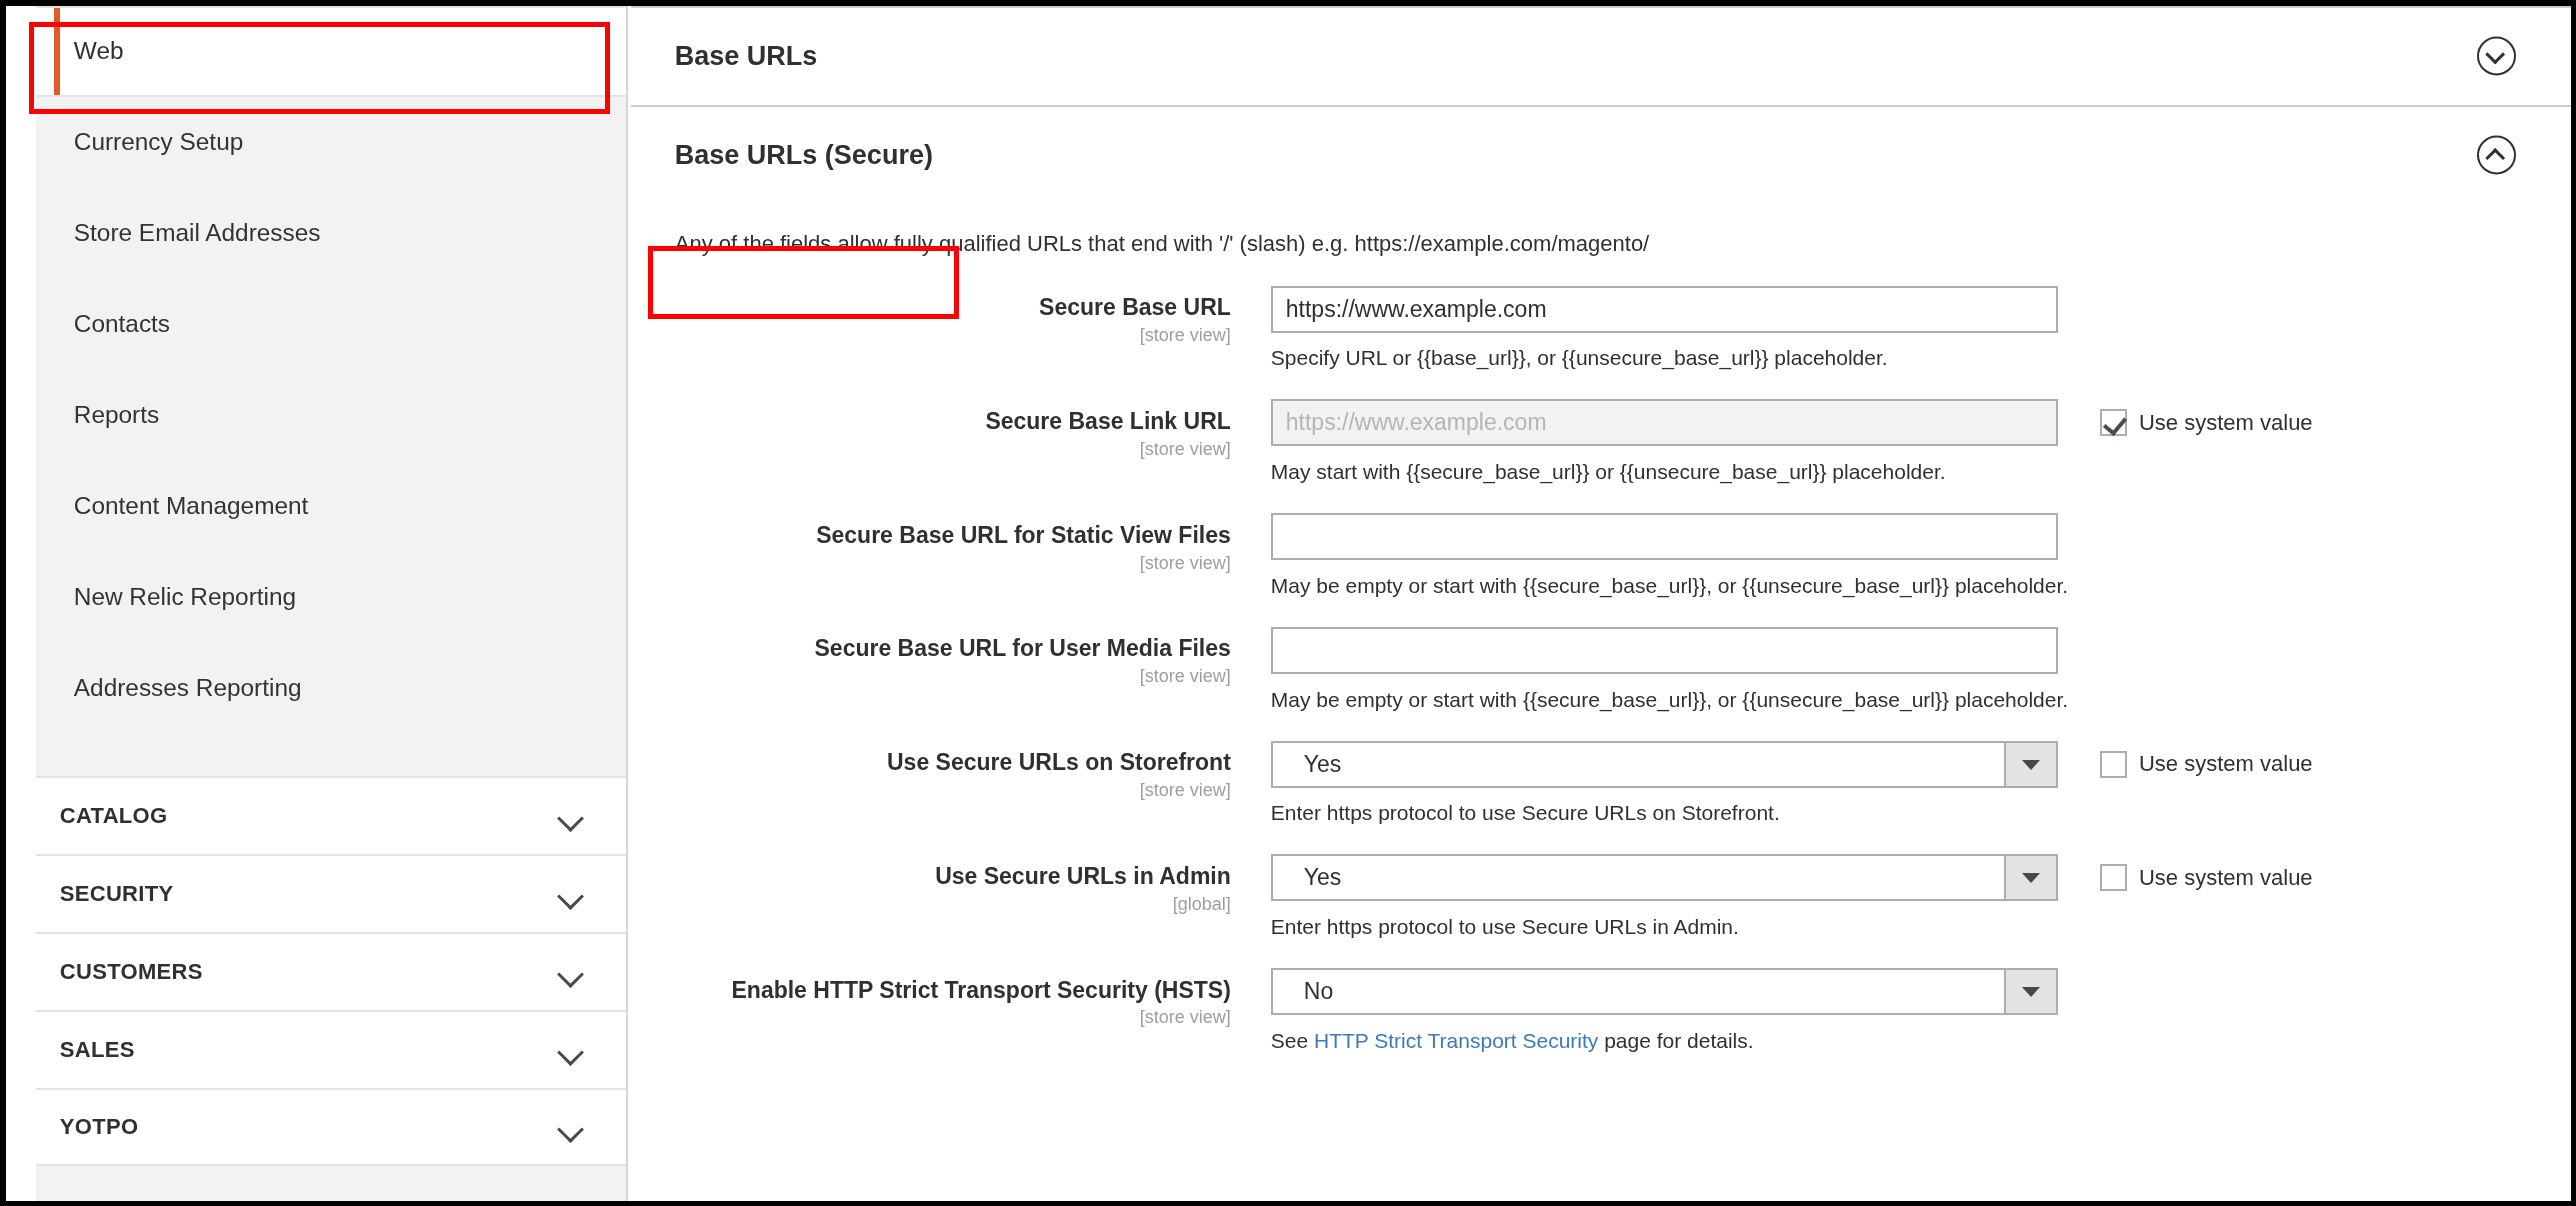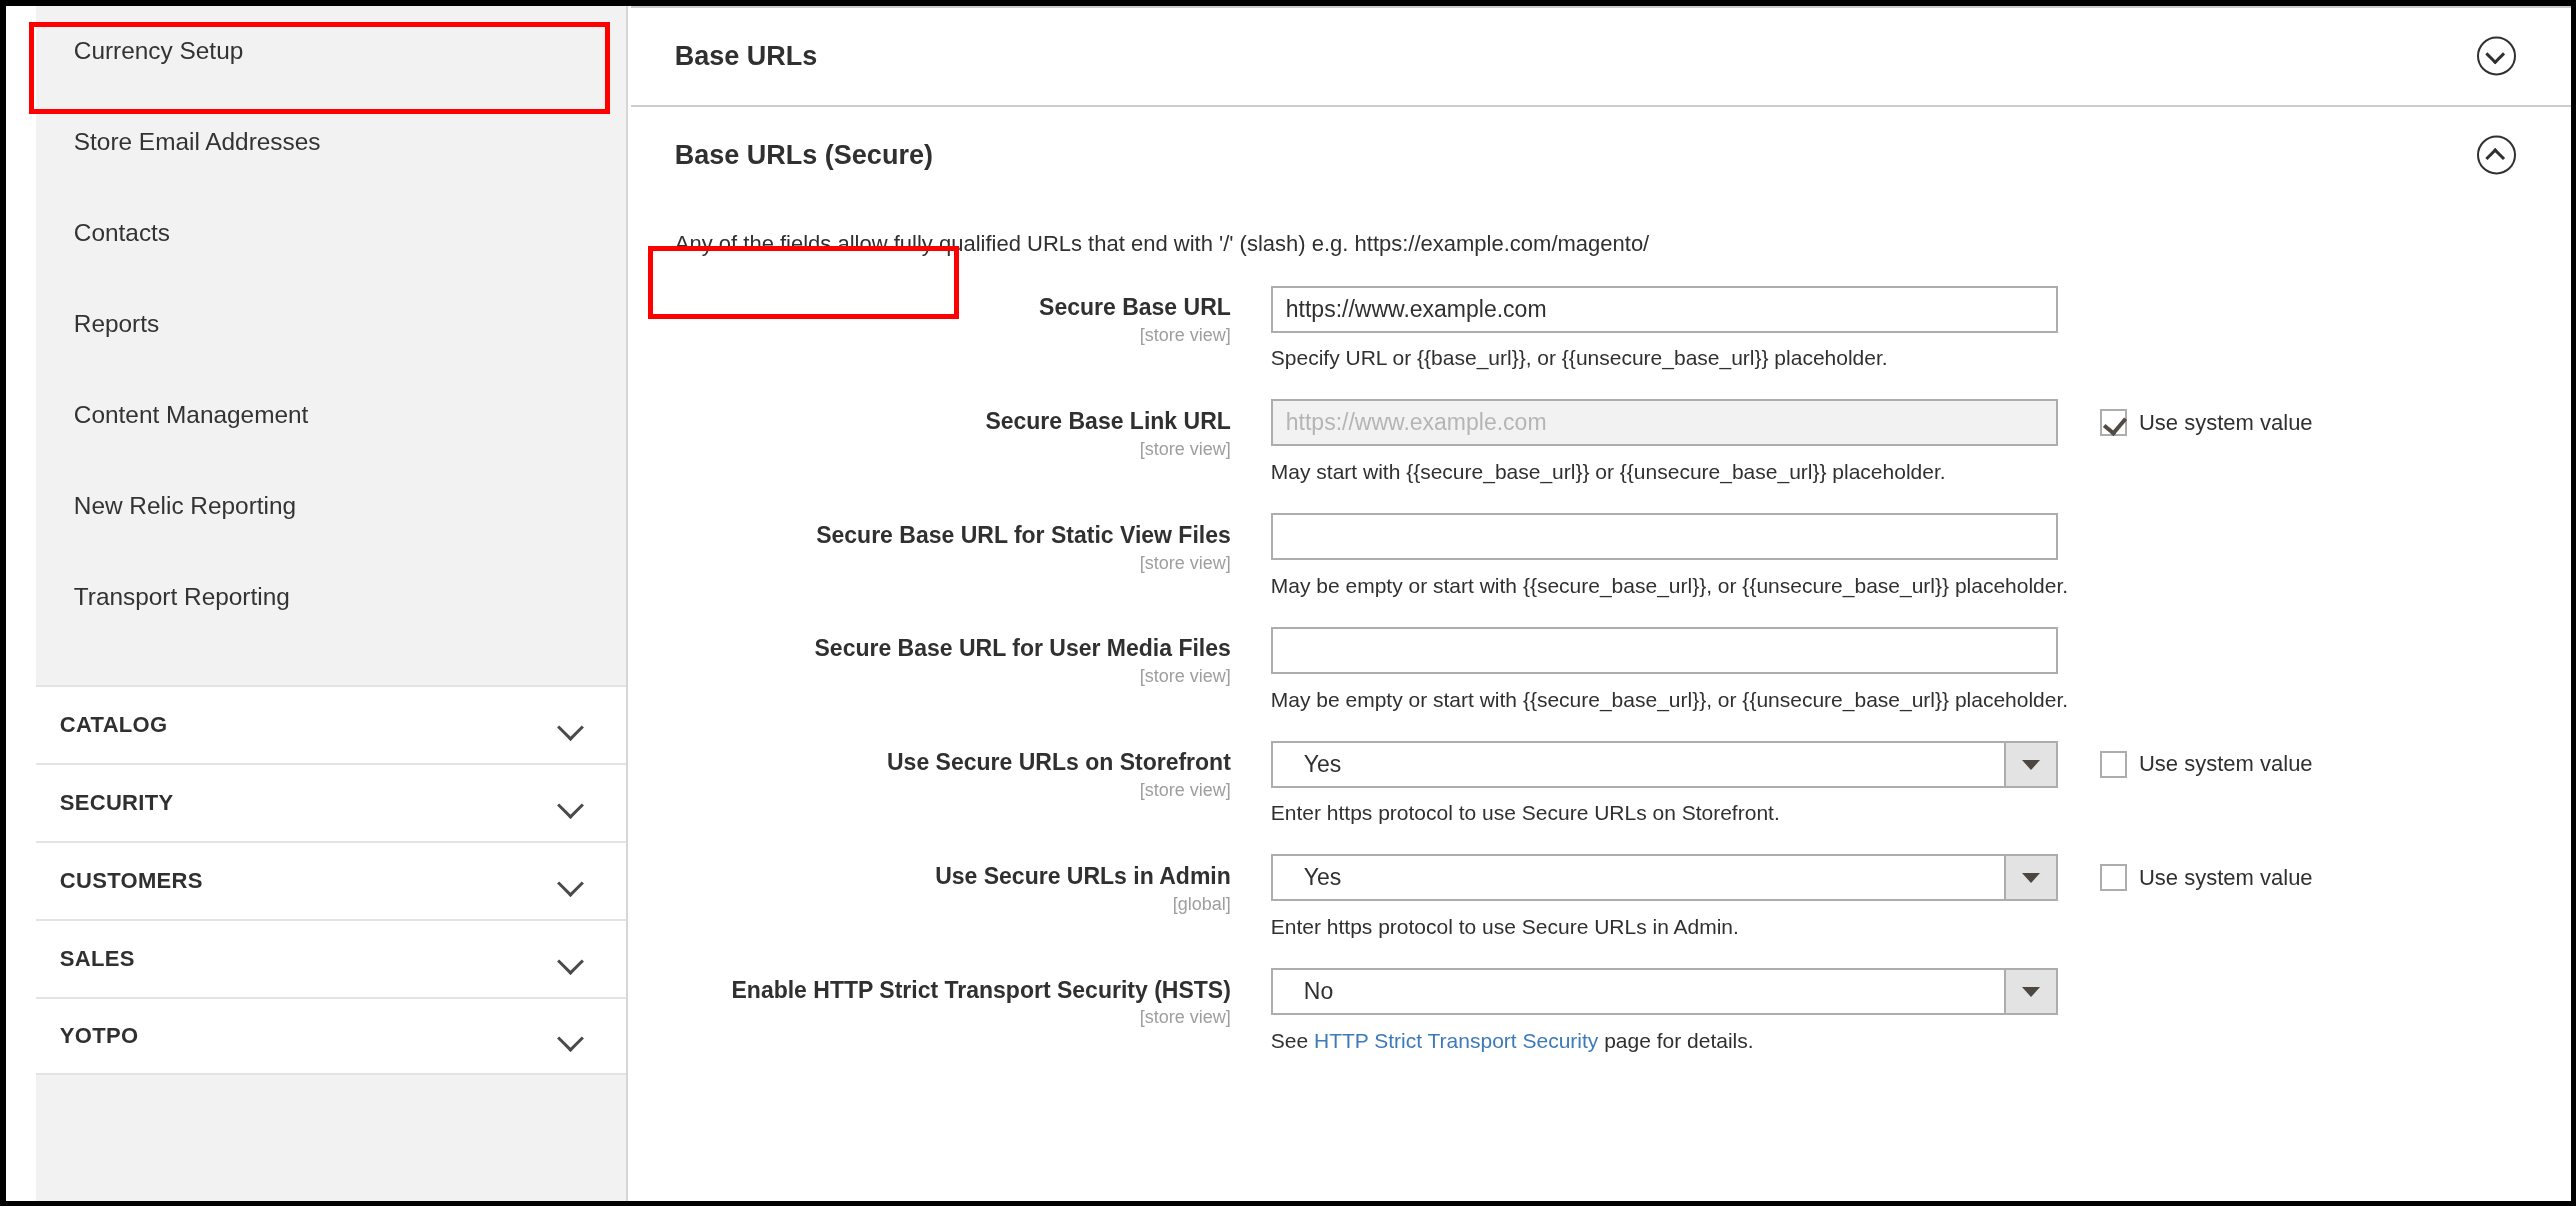--- a/index.html
+++ b/index.html
@@ -300,40 +300,43 @@
   }
   .sys-label { font-size: 22px; color: #303030; }
 </style>
 </head>
 <body>
 
 <div id="screen">
 
   <nav id="sidebar">
     <div id="sidebar-links">
+        <div class="side-link active">
+          <span class="side-label">Web</span>
+        </div>
         <div class="side-link">
           <span class="side-label">Currency Setup</span>
         </div>
         <div class="side-link">
           <span class="side-label">Store Email Addresses</span>
         </div>
         <div class="side-link">
           <span class="side-label">Contacts</span>
         </div>
         <div class="side-link">
           <span class="side-label">Reports</span>
         </div>
         <div class="side-link">
           <span class="side-label">Content Management</span>
         </div>
         <div class="side-link">
           <span class="side-label">New Relic Reporting</span>
         </div>
         <div class="side-link">
-          <span class="side-label">Transport Reporting</span>
+          <span class="side-label">Addresses Reporting</span>
         </div>
       </div>
     <div class="side-gap"></div>
     <div id="sidebar-sections">
         <div class="side-section">
           <span class="side-section-label">CATALOG</span>
           <span class="chev-small"></span>
         </div>
         <div class="side-section">
           <span class="side-section-label">SECURITY</span>

